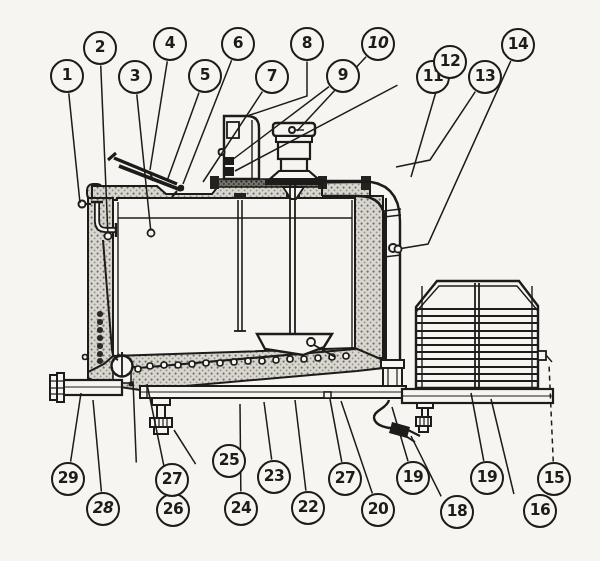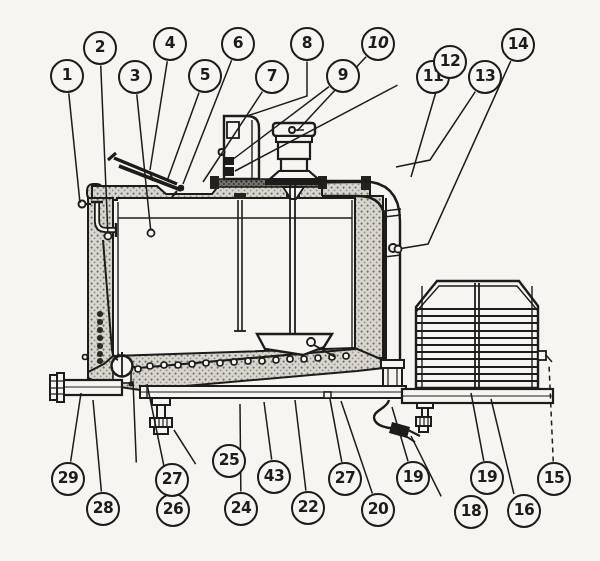--- a/index.html
+++ b/index.html
@@ -329,69 +329,69 @@
     </div>
 
     <div class="callout" style="left: 518px; top: 45px; text-align: center;">
       <span>14</span>
     </div>
 
     <div class="callout" style="left: 554px; top: 479px;">
       <span>15</span>
     </div>
 
-    <div class="callout" style="left: 524px; top: 511px; justify-content: center;">
+    <div class="callout" style="left: 540px; top: 511px; justify-content: center;">
       <span>16</span>
     </div>
 
     <div class="callout" style="left: 487px; top: 478px;">
       <span>19</span>
     </div>
 
-    <div class="callout" style="left: 471px; top: 512px;">
+    <div class="callout" style="left: 457px; top: 512px;">
       <span>18</span>
     </div>
 
     <div class="callout" style="left: 413px; top: 478px;">
       <span>19</span>
     </div>
 
     <div class="callout" style="left: 378px; top: 510px;">
       <span>20</span>
     </div>
 
     <div class="callout" style="left: 345px; top: 479px;">
       <span>27</span>
     </div>
 
     <div class="callout" style="left: 308px; top: 508px;">
       <span>22</span>
     </div>
 
     <div class="callout" style="left: 274px; top: 477px;">
-      <span>43</span>
+      <span>23</span>
     </div>
 
     <div class="callout" style="left: 241px; top: 509px;">
       <span>24</span>
     </div>
 
     <div class="callout" style="left: 205px; top: 461px; margin-left: 24px;">
       <span>25</span>
     </div>
 
     <div class="callout" style="left: 173px; top: 510px;">
       <span>26</span>
     </div>
 
     <div class="callout" style="left: 137px; top: 480px; margin-left: 35px;">
       <span>27</span>
     </div>
 
-    <div class="callout" style="left: 103px; top: 509px;">
+    <div class="callout" style="left: 103px; top: 509px; font-style: italic;">
       <span>28</span>
     </div>
 
     <div class="callout" style="left: 68px; top: 479px;">
       <span>29</span>
     </div>
   </div>
 
 </div>
 

